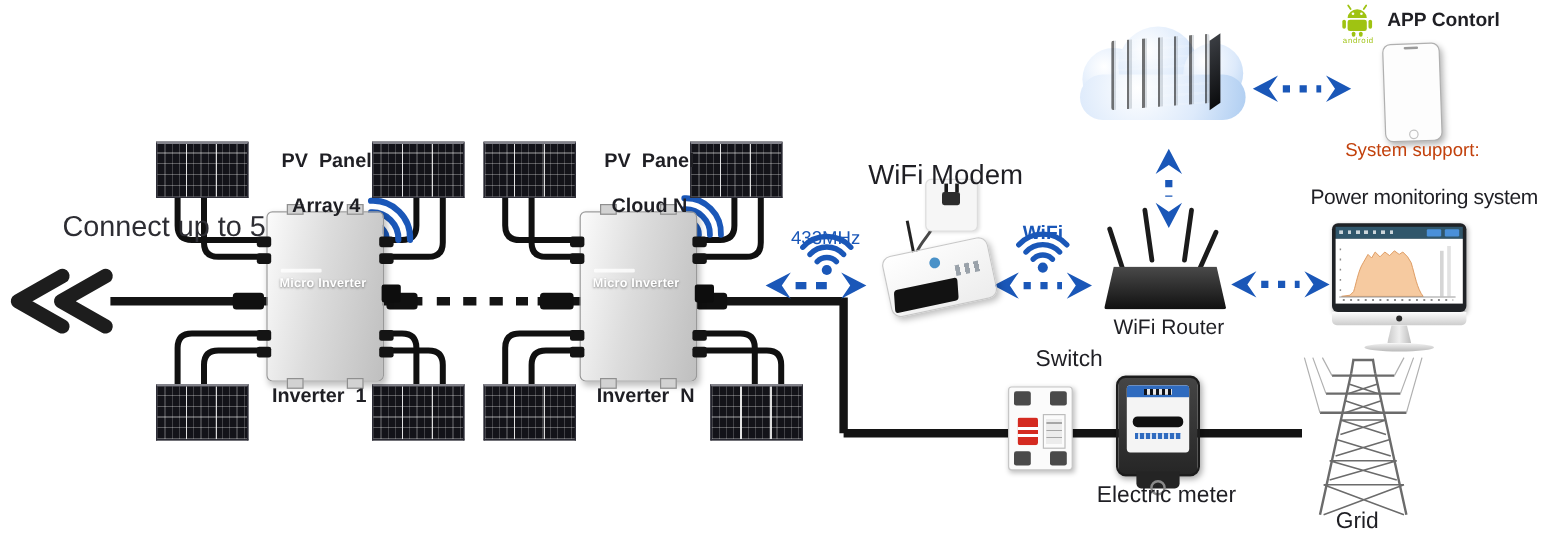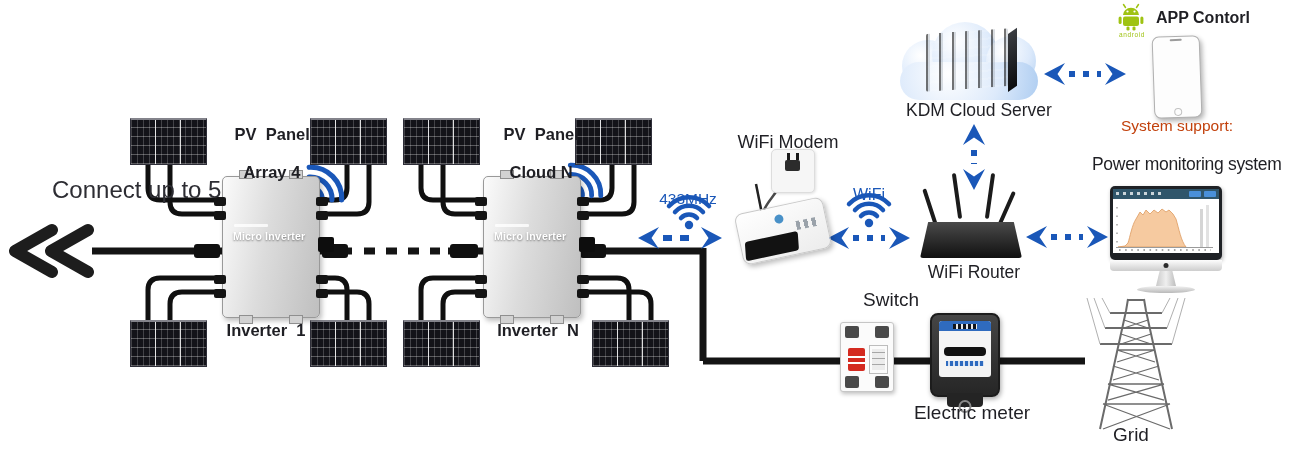--- a/index.html
+++ b/index.html
@@ -367,24 +367,23 @@
   </div>
   <div class="lbl ctr bold" style="left:532px;top:106px;font-size:16.5px;">
     <span>PV  Panel</span><br>
     <span>Cloud N</span>
   </div>
 
   <div class="lbl ctr bold" style="left:266px;top:321px;font-size:16.5px;">Inverter  1</div>
   <div class="lbl ctr bold" style="left:538px;top:321px;font-size:16.5px;">Inverter  N</div>
 
   <div class="lbl ctr blue" style="left:688px;top:190px;font-size:15.5px;">433MHz</div>
-  <div class="lbl ctr" style="left:788px;top:132px;font-size:18px;">WiFi Modem</div>
-  <div class="lbl ctr blue" style="left:869px;top:186px;font-size:16px;">WiFi</div>
+  <div class="lbl ctr" style="left:788px;top:132px;font-size:23px;">WiFi Modem</div>
+  <div class="lbl ctr blue" style="left:869px;top:186px;font-size:16px;font-weight:bold;">WiFi</div>
   <div class="lbl ctr" style="left:974px;top:262px;font-size:17.5px;">WiFi Router</div>
-  <div class="lbl ctr" style="left:979px;top:100px;font-size:17.5px;">KDM Cloud Server</div>
   <div class="lbl bold" style="left:1156px;top:9px;font-size:16px;">APP Contorl</div>
   <div class="lbl ctr" style="left:1132px;top:31px;font-size:6.5px;letter-spacing:.6px;color:#9fc312;">android</div>
   <div class="lbl" style="left:1121px;top:117px;font-size:15.5px;color:#c2410c;">System support:</div>
   <div class="lbl" style="left:1092px;top:154px;font-size:17.5px;letter-spacing:-0.3px;">Power monitoring system</div>
   <div class="lbl ctr" style="left:868px;top:289px;font-size:19px;margin-left:23px;">Switch</div>
   <div class="lbl ctr" style="left:972px;top:402px;font-size:19px;">Electric meter</div>
   <div class="lbl ctr" style="left:1131px;top:424px;font-size:19px;">Grid</div>
 
 </div>
 

